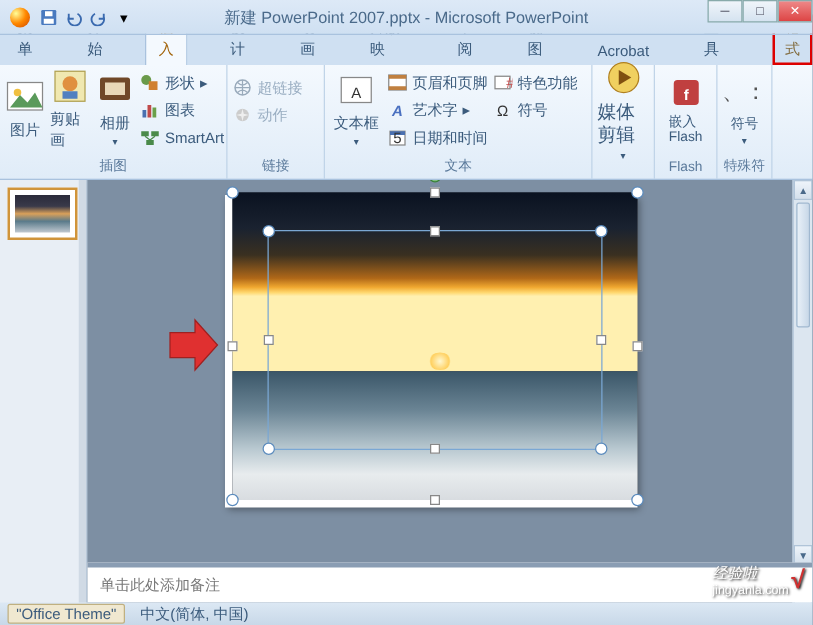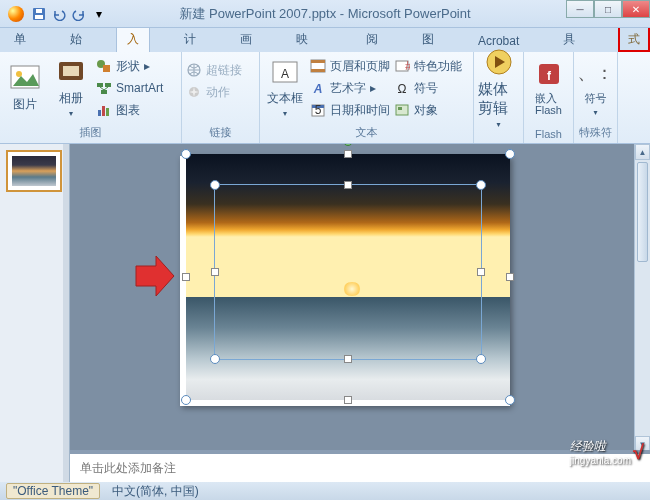--- a/index.html
+++ b/index.html
@@ -40,21 +40,21 @@
 .sun{position:absolute;left:48%;top:52%;width:20px;height:14px;background:radial-gradient(circle,#fff8d0,#ffd060 60%,transparent 70%);border-radius:50%;}
 .handle{position:absolute;width:10px;height:10px;background:#fff;border:1px solid #5b8bbd;border-radius:50%;}
 .sq{border-radius:0;border:1px solid #888;width:8px;height:8px;}
 .rot{background:#7dc07d;border-color:#3a803a;}
 .inner-box{position:absolute;left:28px;top:30px;right:28px;bottom:40px;border:1px solid #7aa7d4;}
 .arrow{position:absolute;left:62px;top:110px;width:44px;height:44px;}
 .arrow svg{width:100%;height:100%;}
 .notes{position:absolute;left:70px;right:0;bottom:18px;height:32px;background:#fff;border-top:4px solid #8a9db3;padding:6px 10px;color:#777;}
 .statusbar{position:absolute;left:0;right:0;bottom:0;height:18px;background:linear-gradient(#dce8f4,#c8d8e8);display:flex;align-items:center;padding:0 6px;gap:12px;color:#3b5b7c;font-size:11px;}
 .status-tab{background:#f0e8d0;border:1px solid #c0b080;padding:0 6px;border-radius:2px;}
-.watermark{position:absolute;right:6px;bottom:34px;color:#fff;font-size:16px;font-style:italic;text-shadow:1px 1px 2px #000;display:flex;align-items:center;gap:2px;}
+.watermark{position:absolute;right:6px;bottom:22px;color:#fff;font-size:16px;font-style:italic;text-shadow:1px 1px 2px #000;display:flex;align-items:center;gap:2px;}
 .watermark .dom{font-size:10px;opacity:.9;font-style:normal;}
 .watermark .chk{color:#d03030;font-weight:bold;font-size:20px;font-style:normal;}
 .scroll-v{position:absolute;right:0;top:0;bottom:0;width:16px;background:#dce6f0;border-left:1px solid #b0c4d8;}
 .scroll-v .sbtn{height:16px;background:linear-gradient(#eef4fa,#d4e0ec);border:1px solid #b0c4d8;display:flex;align-items:center;justify-content:center;font-size:8px;color:#4a6a8a;}
 .scroll-v .thumb-bar{position:absolute;left:2px;right:2px;top:18px;height:100px;background:linear-gradient(90deg,#e8f0f8,#c8d8e8);border:1px solid #a0b8d0;border-radius:2px;}
 </style>
 </head>
 <body>
 
 <div class="titlebar">
@@ -109,48 +109,56 @@
       <div class="big-btn">
           <div class="ico"><svg viewBox="0 0 32 32">
               <rect x="2" y="4" width="28" height="22" fill="#fff" stroke="#888"></rect>
               <circle cx="10" cy="12" r="3" fill="#f0c040"></circle>
               <path d="M4 24 L12 14 L18 20 L24 12 L30 24 Z" fill="#5a9a5a"></path>
             </svg></div>
           <span>图片</span>
         </div>
       <div class="big-btn">
           <div class="ico"><svg viewBox="0 0 32 32">
+              <rect x="4" y="4" width="24" height="24" fill="#f0e8b0" stroke="#b0a050"></rect>
+              <circle cx="16" cy="14" r="6" fill="#e09040"></circle>
+              <rect x="10" y="20" width="12" height="6" fill="#5080c0"></rect>
+            </svg></div>
+          <span>剪贴画</span>
+        </div>
+      <div class="big-btn">
+          <div class="ico"><svg viewBox="0 0 32 32">
               <rect x="4" y="6" width="24" height="18" fill="#704828" rx="2"></rect>
               <rect x="8" y="10" width="16" height="10" fill="#e8d8b8"></rect>
             </svg></div>
           <span>相册</span>
           <span style="font-size:8px">▾</span>
         </div>
       <div class="small-list">
         <div class="small-btn"><span class="ico16"><svg viewBox="0 0 16 16">
                 <circle cx="5" cy="6" r="4" fill="#6a9a4a"></circle>
                 <rect x="7" y="7" width="7" height="7" fill="#d08030"></rect>
               </svg></span><span>形状</span> ▸</div>
         <div class="small-btn">
             <span class="ico16"><svg viewBox="0 0 16 16">
+                <rect x="2" y="8" width="3" height="6" fill="#4a70b0"></rect>
+                <rect x="6" y="4" width="3" height="10" fill="#c04a4a"></rect>
+                <rect x="10" y="6" width="3" height="8" fill="#6aa04a"></rect>
+              </svg></span>
+            <span>图表</span>
+          </div>
+        <div class="small-btn">
+            <span class="ico16"><svg viewBox="0 0 16 16">
                 <rect x="1" y="3" width="6" height="4" fill="#4a8a4a"></rect>
                 <rect x="9" y="3" width="6" height="4" fill="#4a8a4a"></rect>
                 <rect x="5" y="10" width="6" height="4" fill="#4a8a4a"></rect>
                 <path d="M4 7 L8 10 M12 7 L8 10" stroke="#4a8a4a"></path>
               </svg></span>
             <span>SmartArt</span>
           </div>
-        <div class="small-btn">
-            <span class="ico16"><svg viewBox="0 0 16 16">
-                <rect x="2" y="8" width="3" height="6" fill="#4a70b0"></rect>
-                <rect x="6" y="4" width="3" height="10" fill="#c04a4a"></rect>
-                <rect x="10" y="6" width="3" height="8" fill="#6aa04a"></rect>
-              </svg></span>
-            <span>图表</span>
-          </div>
       </div>
     </div>
     <div class="group-label">插图</div>
   </div>
 
   <div class="group" style="width:78px">
     <div class="group-body">
       <div class="small-list" style="padding-top:6px">
         <div class="small-btn disabled">
             <span class="ico16"><svg viewBox="0 0 16 16">
@@ -208,27 +216,20 @@
                 <rect x="2" y="3" width="12" height="10" fill="#fff" stroke="#888"></rect>
                 <text x="11" y="12" font-size="7" fill="#c04a4a">#</text>
               </svg></span>
             <span>特色功能</span>
           </div>
         <div class="small-btn">
             <span class="ico16"><svg viewBox="0 0 16 16">
                 <text x="8" y="13" text-anchor="middle" font-size="13" fill="#333">Ω</text>
               </svg></span>
             <span>符号</span>
-          </div>
-        <div class="small-btn">
-            <span class="ico16"><svg viewBox="0 0 16 16">
-                <rect x="2" y="3" width="12" height="10" fill="#d8e8d0" stroke="#6a9a5a"></rect>
-                <rect x="4" y="5" width="4" height="3" fill="#6a9a5a"></rect>
-              </svg></span>
-            <span>对象</span>
           </div>
       </div>
     </div>
     <div class="group-label">文本</div>
   </div>
 
   <div class="group" style="width:50px">
     <div class="group-body">
       <div class="big-btn">
           <div class="ico"><svg viewBox="0 0 32 32">

